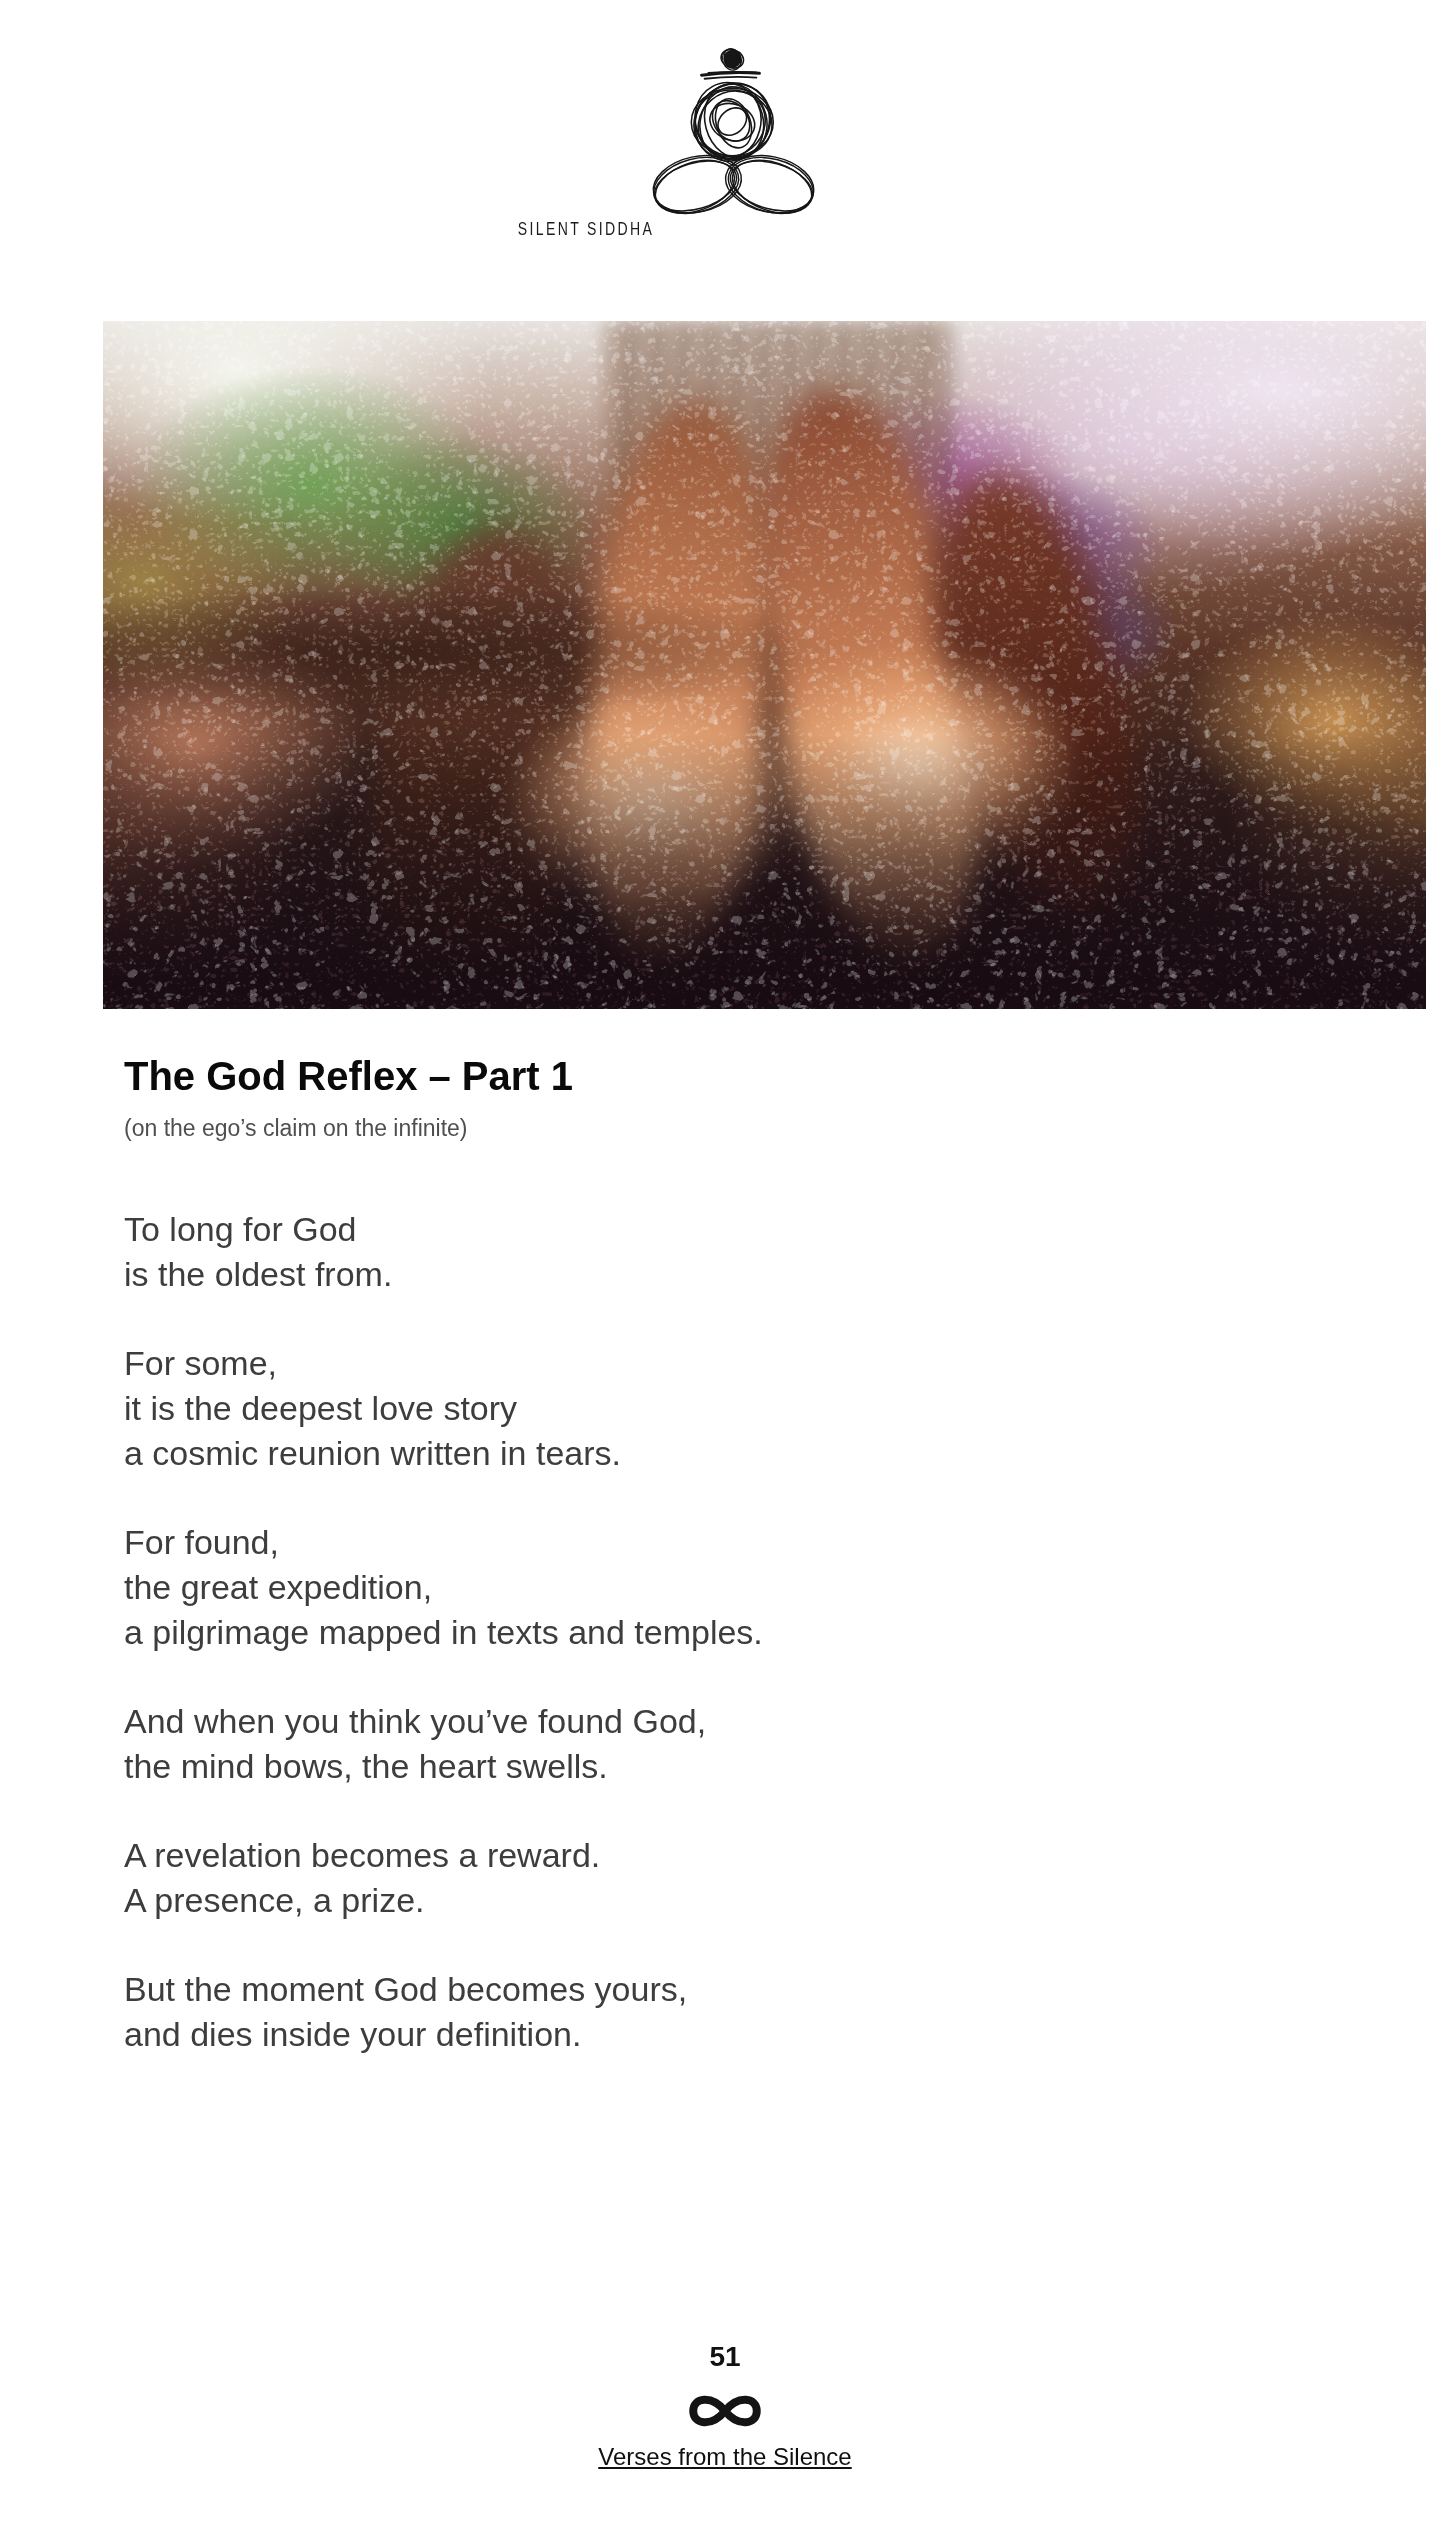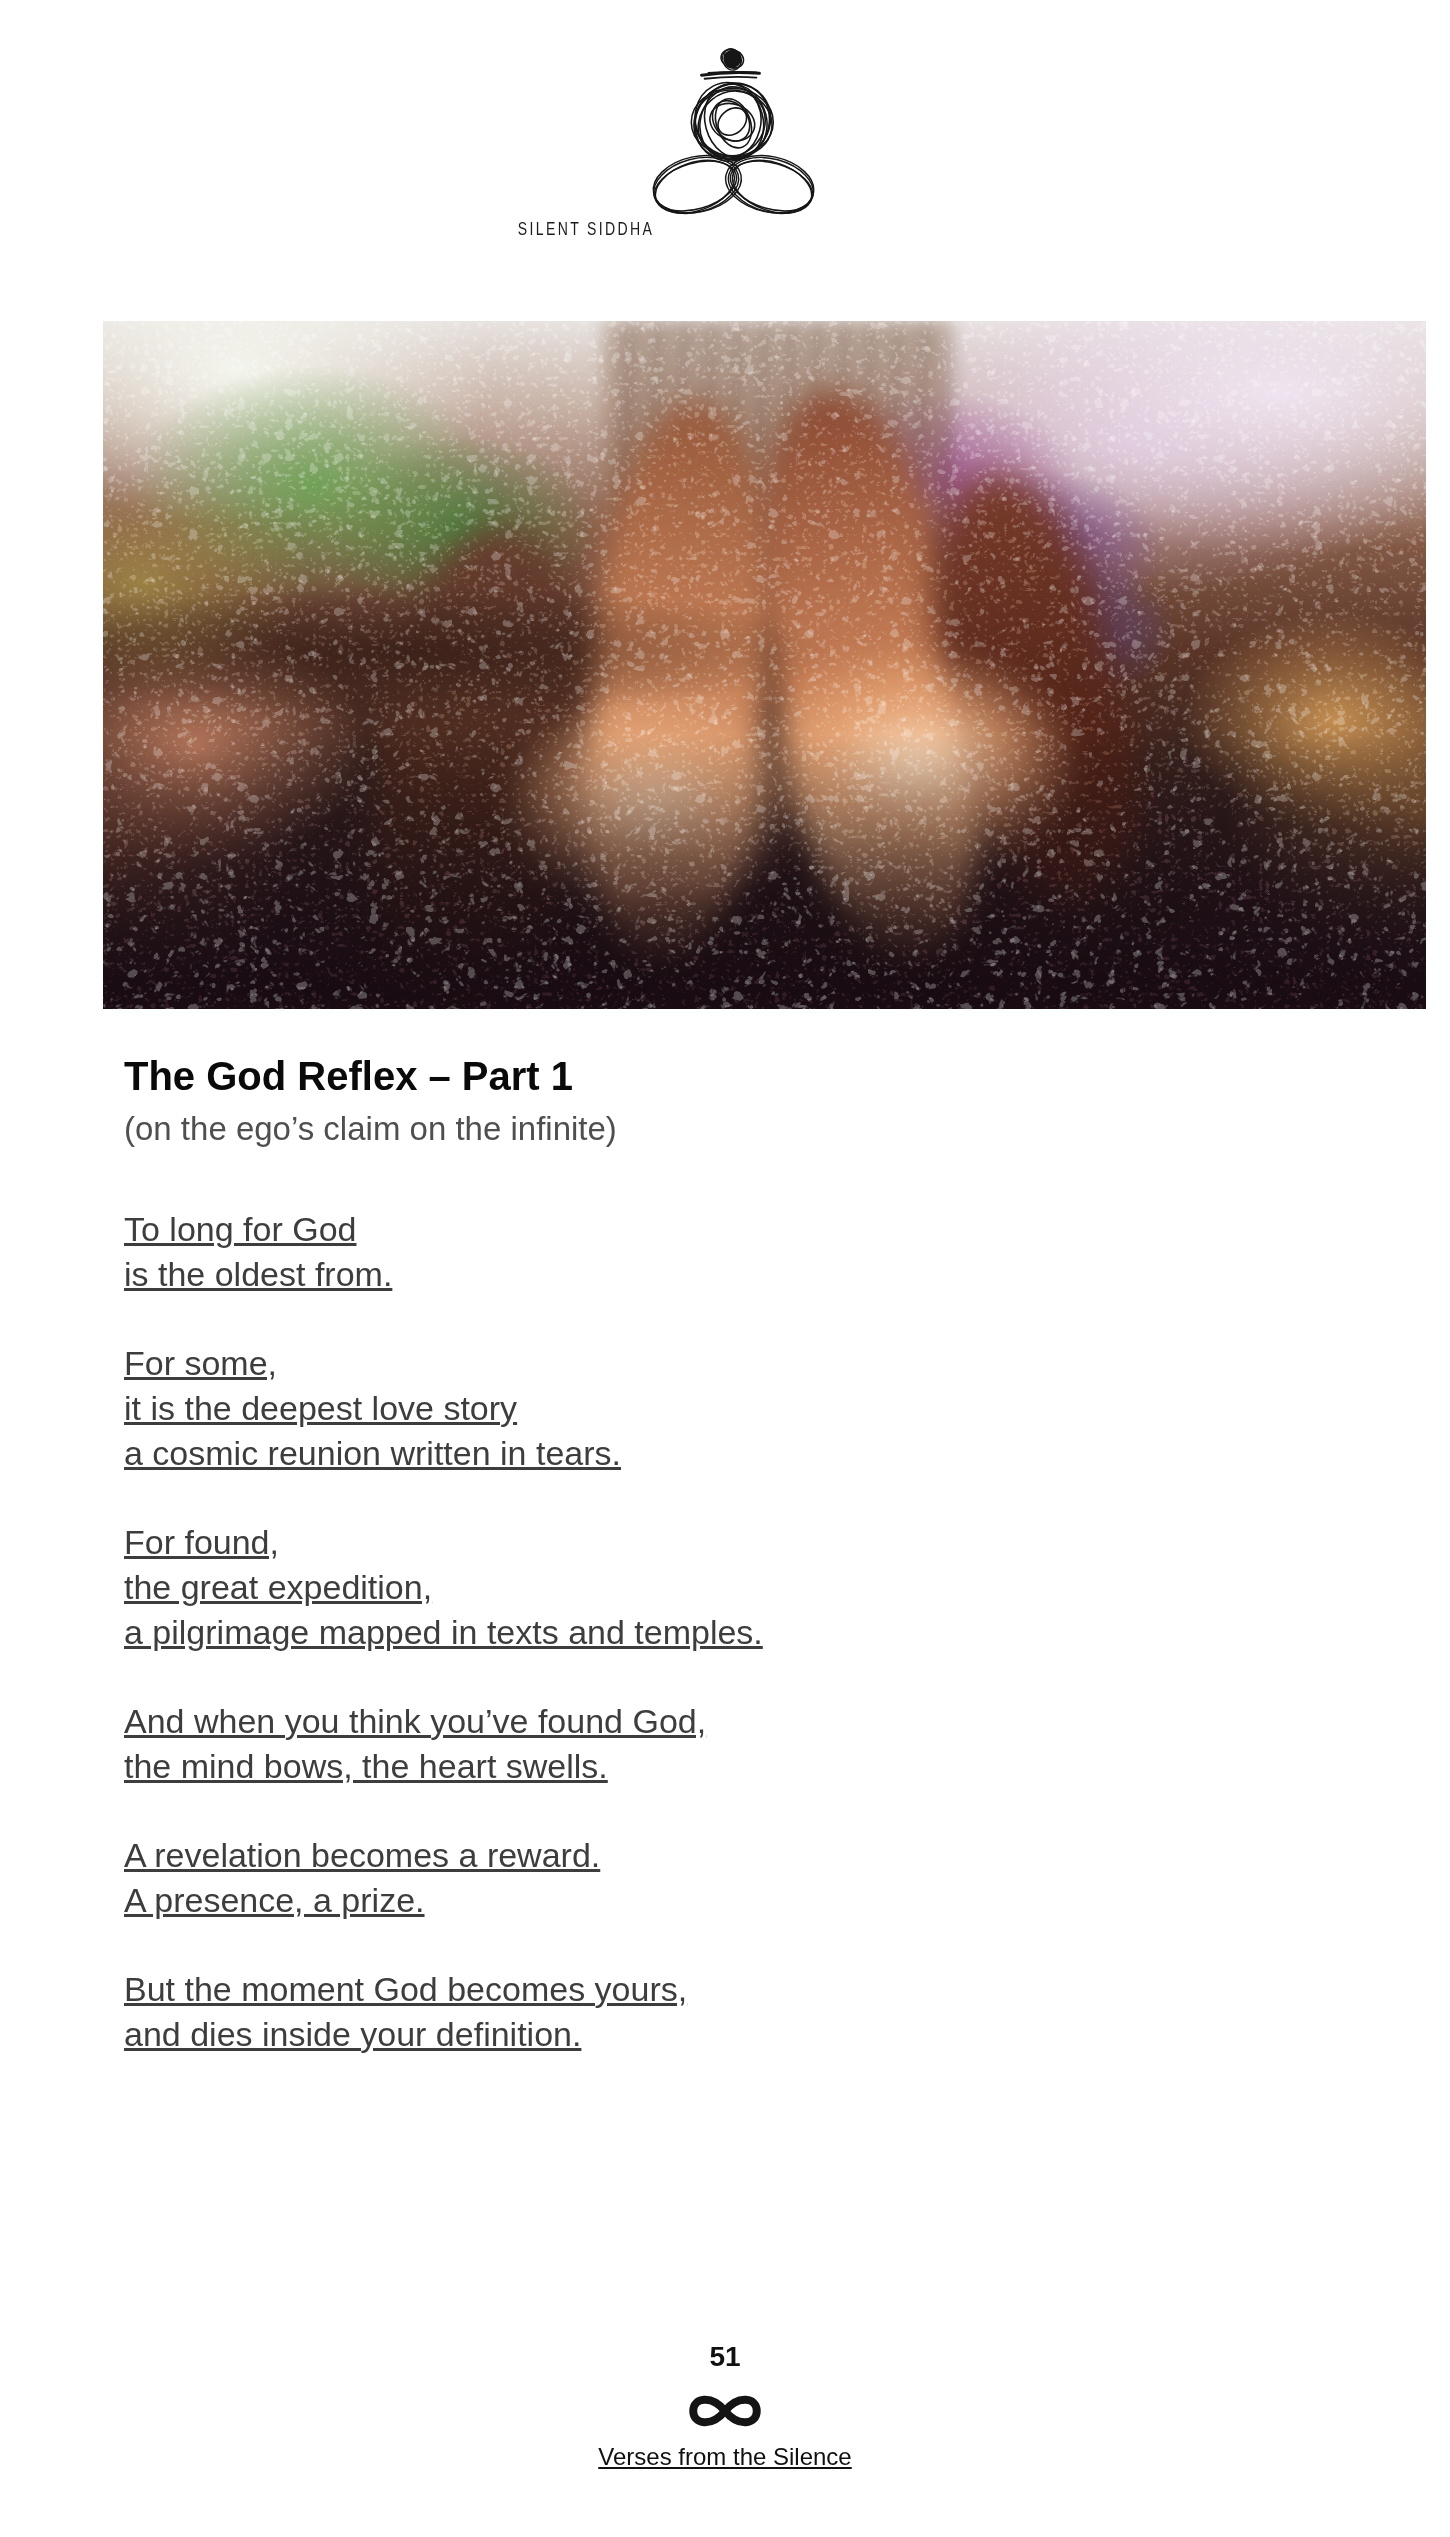--- a/index.html
+++ b/index.html
@@ -61,24 +61,24 @@
       radial-gradient(ellipse 26% 32% at 100% 96%, rgba(46,27,38,.7), transparent 80%),
       radial-gradient(ellipse 26% 32% at 0% 100%, rgba(46,27,38,.6), transparent 80%);}
   .tex{position:absolute;inset:0;width:100%;height:100%;}
   .tex1{mix-blend-mode:screen;opacity:.26;}
   .tex2{mix-blend-mode:soft-light;opacity:.55;}
   
   .poem{position:absolute;left:124px;top:1050px;width:1208px;color:#3d3d3d;}
   .poem h1{
     margin:0;font-size:40px;line-height:52px;font-weight:700;color:#0a0a0a;letter-spacing:0;
   }
-  .subtitle{margin:3.6px 0 0 0;font-size:33px;line-height:45px;font-weight:300;color:#4f4f4f;}
+  .subtitle{margin:3.6px 0 0 0;font-size:23px;line-height:45px;font-weight:300;color:#4f4f4f;}
   .stanza{margin:0 0 44px 0;}
   .stanza.first{margin-top:56px;}
-  .line{margin:0;font-size:34px;line-height:45px;font-weight:300;color:#3d3d3d;text-decoration:underline;}
+  .line{margin:0;font-size:34px;line-height:45px;font-weight:300;color:#3d3d3d;}
   
   .footer{position:absolute;left:0;right:0;top:2342px;text-align:center;}
   .page-number{font-size:28px;font-weight:700;color:#111;line-height:30px;}
   .footer-infinity{display:block;margin:17px auto 0 auto;width:74px;height:44px;}
   .book-title{margin-top:9.7px;font-size:24px;font-weight:400;color:#101010;line-height:28px;text-decoration:underline;}
 </style>
 </head>
 <body>
 
 <div class="page">

